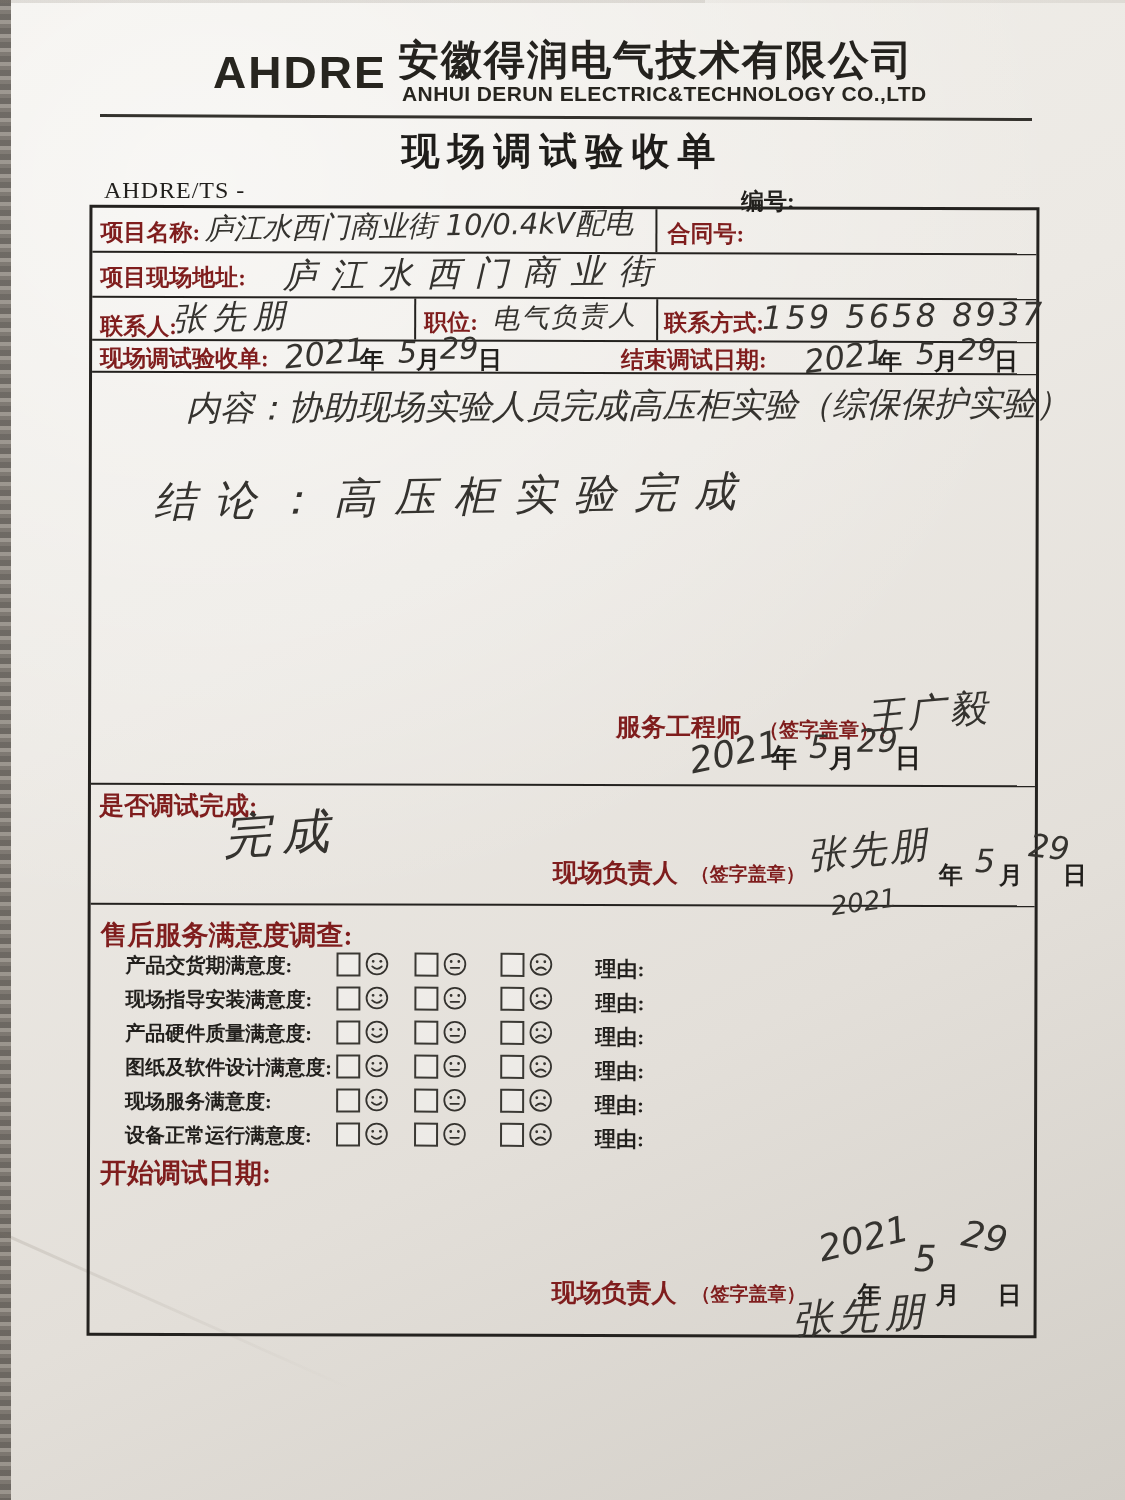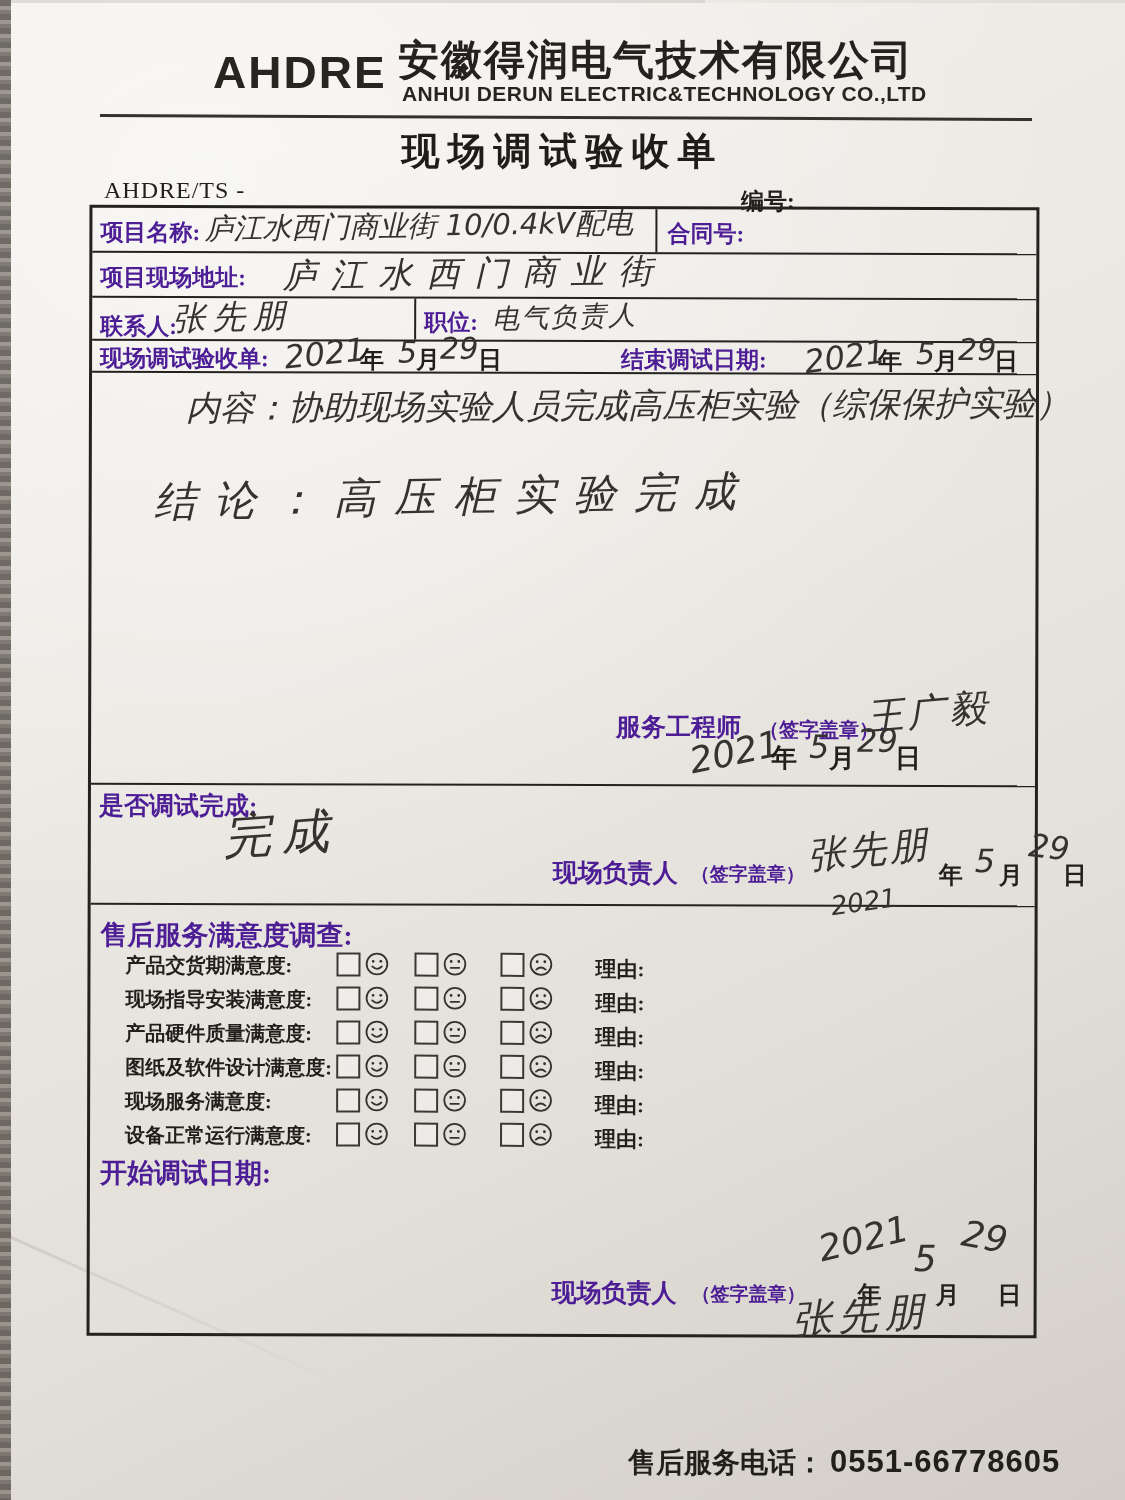--- a/index.html
+++ b/index.html
@@ -48,21 +48,21 @@
 
   
   .tbl { left:88px; top:206px; width:944px; border:3px solid #24221f; transform:rotate(.15deg); }
   .row { position:relative; border-bottom:2px solid #24221f; }
   .row:last-child { border-bottom:none; }
   .r1{height:43px} .r2{height:43px} .r3{height:41px} .r4{height:30px}
   .r5{height:410px} .r6{height:118px} .r7{height:428px}
   .cells { display:flex; height:100%; }
   .cell { position:relative; height:100%; }
   .vline { border-left:2px solid #24221f;text-decoration:underline; }
-  .lb { position:absolute; font-size:23px; font-weight:600; color:#4c1d95; }
+  .lb { position:absolute; font-size:23px; font-weight:600; color:#7f1d1d; }
   .lb.big { font-size:25px; font-weight:700; }
   .unit { position:absolute; font-size:24px; font-weight:600; color:#211f1c; }
 
   
   .survey-row { position:relative; height:34px; }
   .srv-label { position:absolute; left:35px; top:5px; font-size:20px; font-weight:600; color:#211f1c;
     font-family:"Liberation Serif",serif; }
   .opt { position:absolute; top:3px; display:flex; align-items:center; gap:3px; }
   .o1{left:246px}.o2{left:324px}.o3{left:410px}
   .cb { width:20px; height:20px; border:2px solid #3a3833; display:inline-block; background:rgba(255,255,255,.35); }
@@ -116,20 +116,24 @@
     <div class="row r3">
       <div class="cells">
         <div class="cell" style="width:322px">
           <span class="lb" style="left:8px;top:13px">联系人:</span>
           <span class="hw abs" style="left:80px;top:2px;font-size:33px;letter-spacing:7px;transform:rotate(-2deg)">张先朋</span>
         </div>
         <div class="cell vline" style="width:240px">
           <span class="lb" style="left:8px;top:8px">职位:</span>
           <span class="hw abs" style="left:76px;top:4px;font-size:27px;letter-spacing:2px;transform:rotate(-2deg)">电气负责人</span>
         </div>
+        <div class="cell vline" style="flex:1">
+          <span class="lb" style="left:6px;top:8px">联系方式:</span>
+          <span class="hw abs" style="left:104px;top:0;font-size:32px;letter-spacing:3px;transform:rotate(-1deg)">159 5658 8937</span>
+        </div>
       </div>
     </div>
 
     <div class="row r4">
       <span class="lb" style="left:8px;top:2px">现场调试验收单:</span>
       <span class="hw abs" style="left:192px;top:-4px;font-size:32px;transform:rotate(-6deg)">2021</span>
       <span class="unit" style="left:268px;top:2px">年</span>
       <span class="hw abs" style="left:306px;top:-4px;font-size:30px">5</span>
       <span class="unit" style="left:324px;top:2px">月</span>
       <span class="hw abs" style="left:348px;top:-8px;font-size:30px">29</span>
@@ -379,17 +383,13 @@
       <span class="hw abs" style="left:728px;top:314px;font-size:36px;transform:rotate(-14deg)">2021</span>
       <span class="unit" style="left:768px;top:372px">年</span>
       <span class="hw abs" style="left:824px;top:334px;font-size:36px">5</span>
       <span class="unit" style="left:846px;top:372px">月</span>
       <span class="hw abs" style="left:872px;top:312px;font-size:36px;transform:rotate(10deg)">29</span>
       <span class="unit" style="left:908px;top:372px">日</span>
       <span class="hw abs" style="left:702px;top:388px;font-size:40px;letter-spacing:6px;transform:rotate(-4deg)">张先朋</span>
     </div>
   </div>
 
-  <div class="abs footer-line">
-    <span class="lab print">售后服务电话：</span>
-    <span class="num">0551-66778605</span>
-  </div>
 </div>
 
 </body></html>

